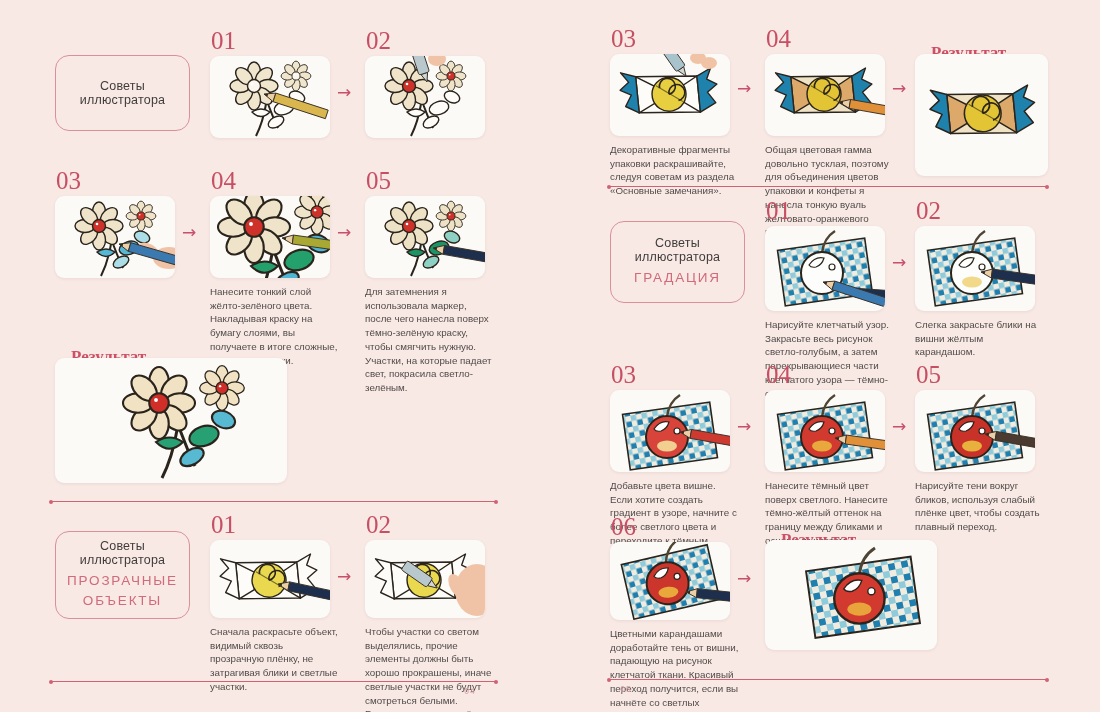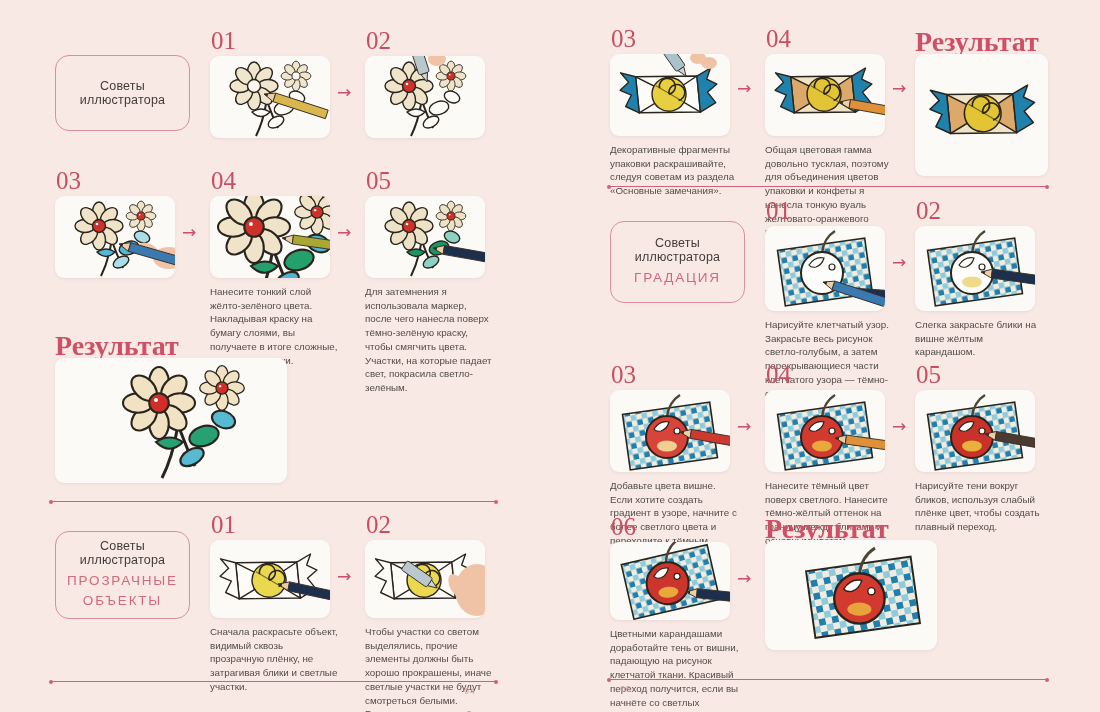--- a/index.html
+++ b/index.html
@@ -25,21 +25,21 @@
     display:flex;flex-direction:column;justify-content:center;align-items:center;
     text-align:center;padding:8px 6px;background:transparent;
   }
   .tipbox .label{font-size:12.5px;color:#403c3a;letter-spacing:0.2px;}
   .tipbox .title{
     font-size:13.5px;letter-spacing:1.8px;color:#d06a7c;
     line-height:1.5;margin-top:4px;text-transform:uppercase;
   }
   .result-h{
     position:absolute;font-family:"Liberation Serif",serif;font-weight:700;
-    font-size:28px;color:#cd5066;line-height:1;margin:0;
+    font-size:17px;color:#cd5066;line-height:1;margin:16px;
   }
   .arrow{
     position:absolute;color:#c8506b;font-size:17px;line-height:1;
     font-family:"DejaVu Sans",sans-serif;
   }
   .rule{
     position:absolute;height:0;border-top:1px solid #cf6274;
   }
   .rule::before,.rule::after{
     content:"";position:absolute;top:-2.5px;width:4px;height:4px;border-radius:50%;
@@ -203,21 +203,21 @@
   <div class="arrow" style="left:337px;top:224px">→</div>
 
   <div class="step" style="left:365px;top:168px">
     <div class="num">05</div>
     <div class="card" style="width:120px;height:82px">
       <svg viewBox="0 0 120 82" width="120" height="82">
         <use href="#flower" class="v-f05"></use>
         <use href="#pencil" class="pc-navy" transform="translate(68,52) rotate(10)"></use>
       </svg>
     </div>
-    <p class="cap">Для затемнения я использовала маркер, после чего нанесла поверх тёмно-зелёную краску, чтобы смягчить цвета. Участки, на которые падает свет, покрасила светло-зелёным.</p>
+    <p class="cap">Для затемнения я использовала маркер, после чего нанесла поверх тёмно-зелёную краску, чтобы смягчить нужную. Участки, на которые падает свет, покрасила светло-зелёным.</p>
   </div>
 
   <h2 class="result-h" style="left:55px;top:332px">Результат</h2>
   <div class="card" style="position:absolute;left:55px;top:358px;width:232px;height:125px">
     <svg viewBox="0 0 232 125" width="232" height="125">
       <g transform="translate(38,0) scale(1.5)">
           <use href="#flower" class="v-fres"></use>
         </g>
     </svg>
   </div>
@@ -317,21 +317,21 @@
   <div class="arrow" style="left:892px;top:254px">→</div>
 
   <div class="step" style="left:915px;top:198px">
     <div class="num">02</div>
     <div class="card" style="width:120px;height:85px">
       <svg viewBox="0 0 120 85" width="120" height="85">
         <use href="#cherrycloth" class="v-g02"></use>
         <use href="#pencil" class="pc-navy" transform="translate(66,46) rotate(8)"></use>
       </svg>
     </div>
-    <p class="cap">Слегка закрасьте блики на вишне жёлтым карандашом.</p>
+    <p class="cap">Слегка закрасьте блики на вишни жёлтым карандашом.</p>
   </div>
 
   <div class="step" style="left:610px;top:362px">
     <div class="num">03</div>
     <div class="card" style="width:120px;height:82px">
       <svg viewBox="0 0 120 82" width="120" height="82">
         <use href="#cherrycloth" class="v-g03"></use>
         <use href="#pencil" class="pc-red" transform="translate(70,42) rotate(10)"></use>
       </svg>
     </div>

